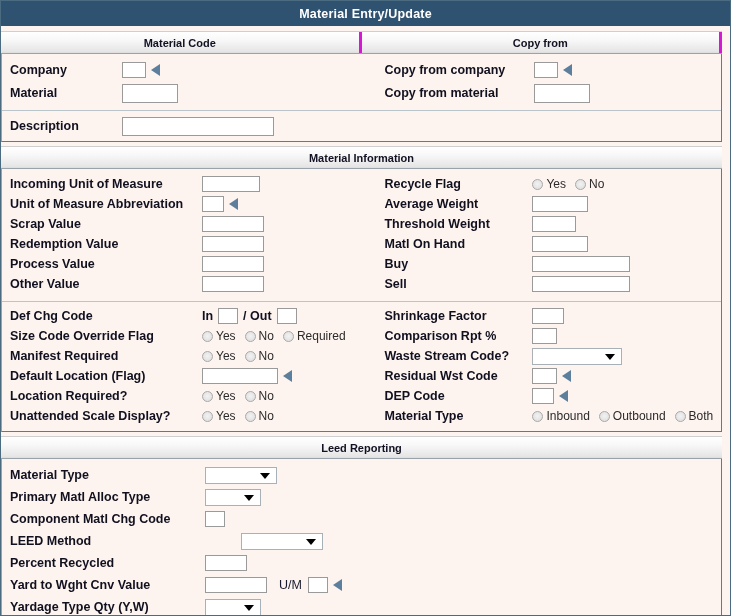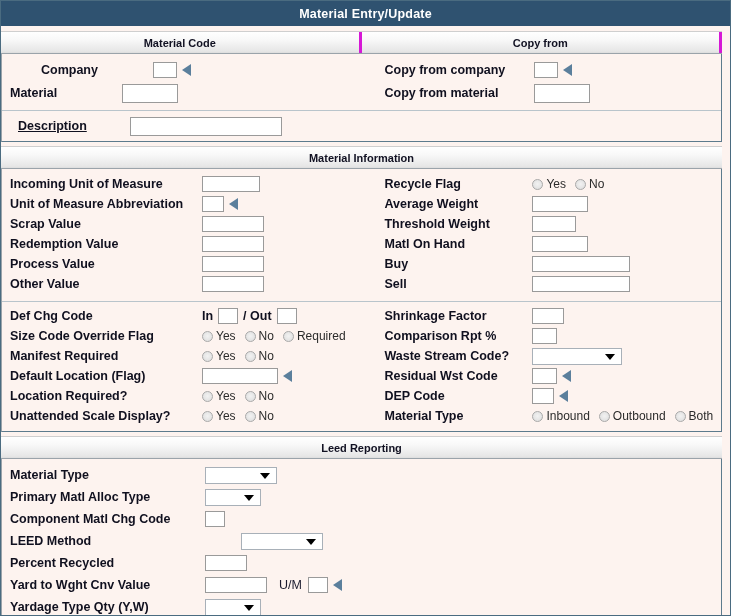--- a/index.html
+++ b/index.html
@@ -189,21 +189,21 @@
       <div class="half half-right">Copy from</div>
       <div class="vline"></div>
     </div>
 
     <div class="panel" style="margin:0;">
       <div class="gap"></div>
 
       <div class="cols">
         <div class="col col-left">
           <div class="row" style="height:22px;">
-            <span class="lbl" style="width:112px; padding-left:8px;margin-left:31px;">Company</span>
+            <span class="lbl" style="width:112px; padding-left:8px;">Company</span>
             <input class="f" style="width: 24px;" value="">
             <span class="lookup"></span>
           </div>
           <div class="row" style="height:24px;">
             <span class="lbl" style="width:112px; padding-left:8px;">Material</span>
             <input class="f" style="width: 56px; height: 19px;" value="">
           </div>
         </div>
         <div class="col col-right">
           <div class="row" style="height:22px;">
@@ -215,21 +215,21 @@
             <span class="lbl" style="width:150px; padding-left:14px;">Copy from material</span>
             <input class="f" style="width: 56px; height: 19px;" value="">
           </div>
         </div>
       </div>
 
       <div class="gap"></div>
       <div class="hrule"></div>
 
       <div class="row" style="height:30px;">
-        <span class="lbl" style="width:112px; padding-left:16px;text-decoration:underline;">Description</span>
+        <span class="lbl" style="width:112px; padding-left:8px;">Description</span>
         <input class="f" style="width: 152px; height: 19px;" value="">
       </div>
     </div>
   </div>
 
   <div style="height:4px"></div>
 
   <div style="margin:0 8px 0 0;">
     <div class="sec-head">
       <span>Material Information</span>

